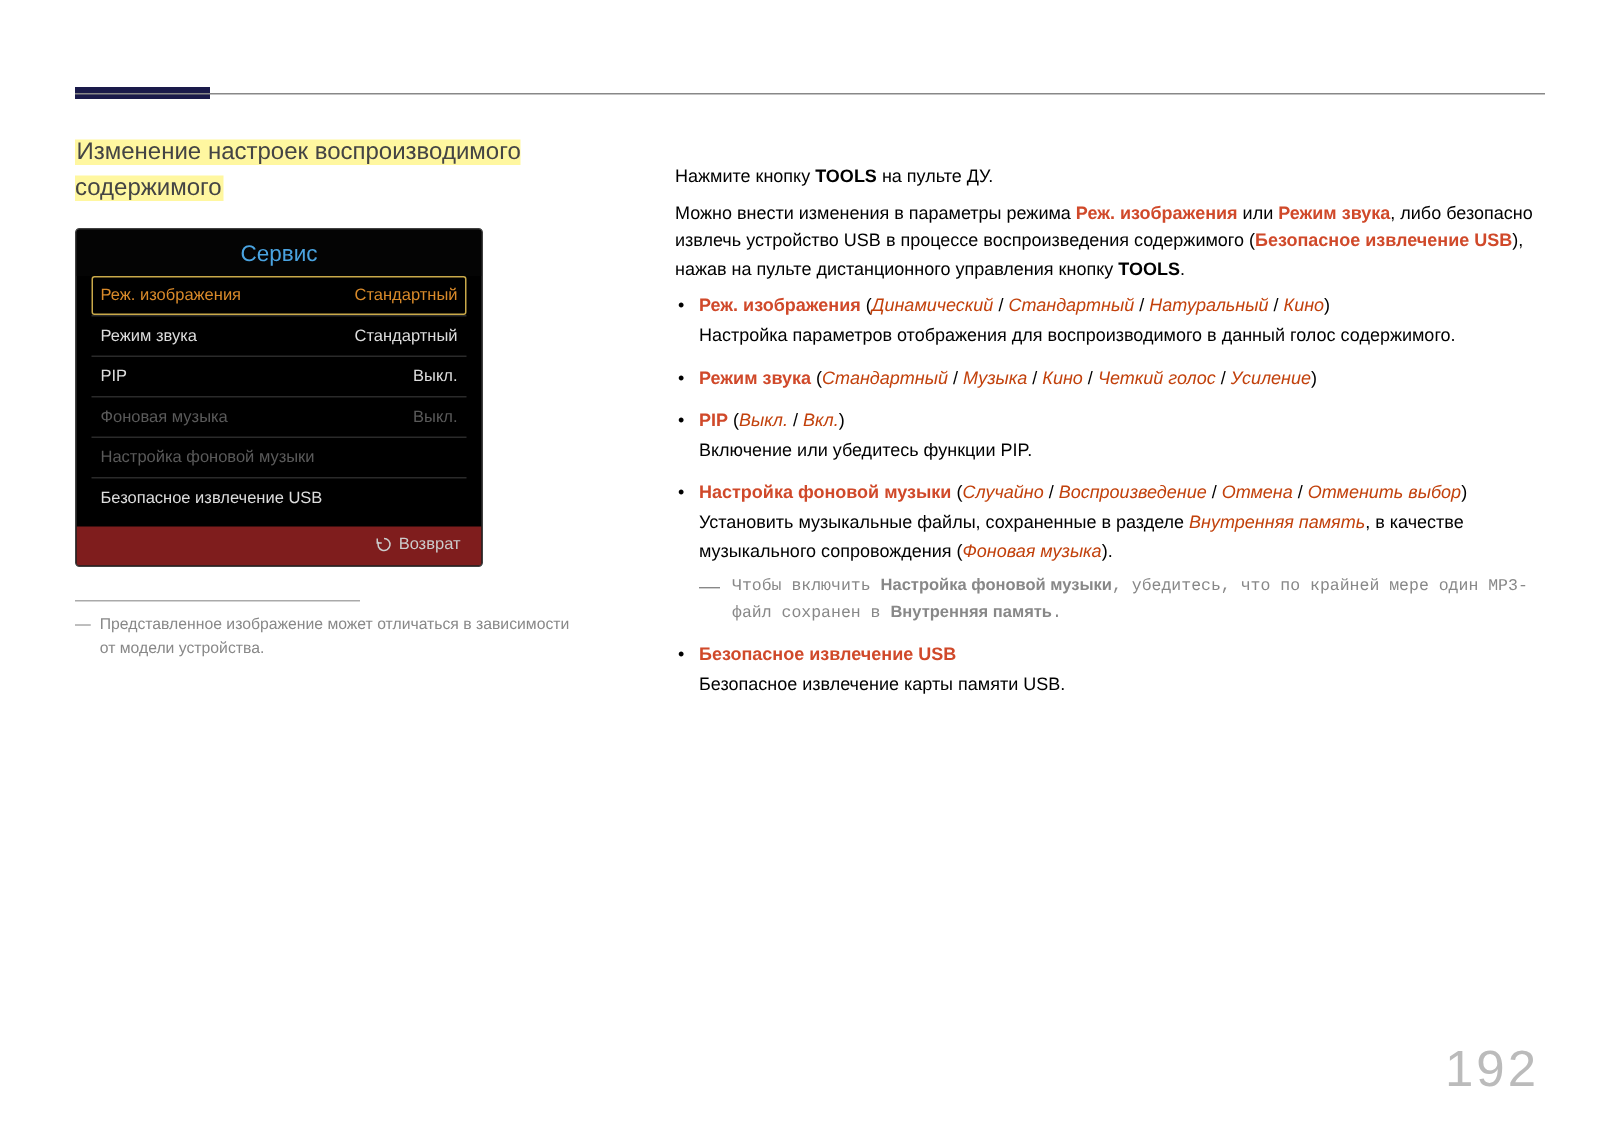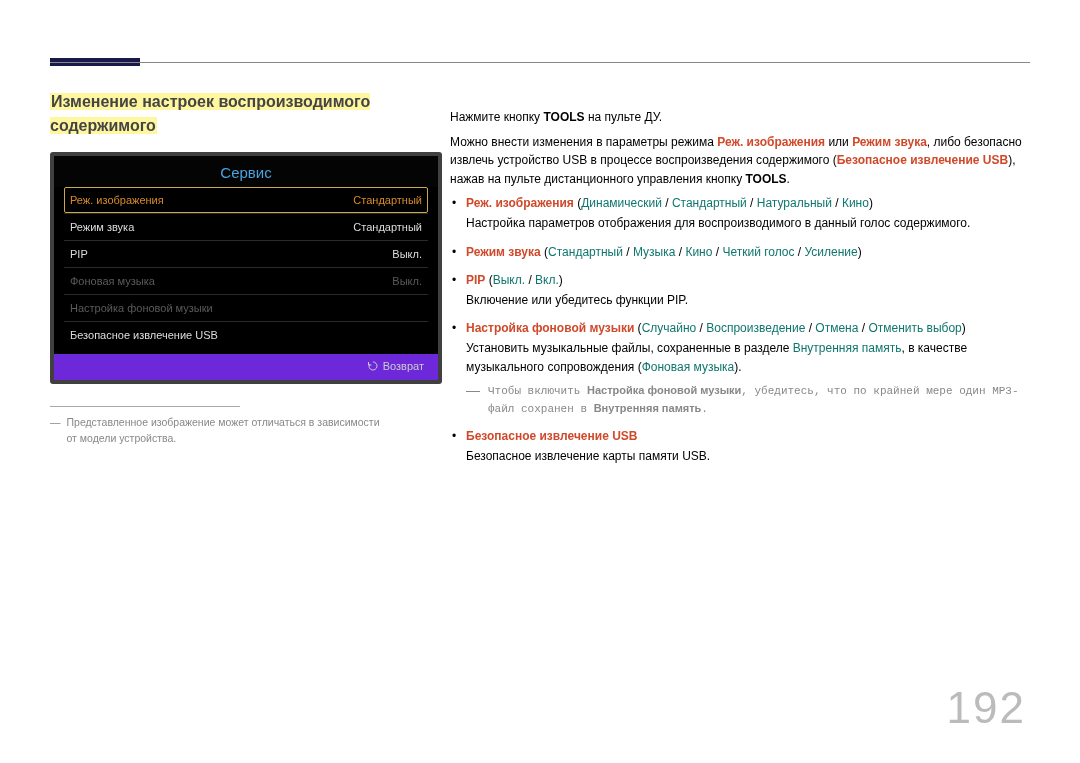--- a/index.html
+++ b/index.html
@@ -32,29 +32,28 @@
     top: 90px;
     width: 340px;
   }
   .section-title {
     font-size: 16px;
     color: #444;
     background: #fff7a0;
     display: inline;
     line-height: 1.5;
     padding: 0 1px;
-    font-weight: bold;
   }
   .tv-menu {
     margin-top: 14px;
-    width: 392px;
+    width: 272px;
     background: #000;
     border-radius: 3px;
     overflow: hidden;
-    border: 4px solid #404040;
+    border: 1px solid #404040;
   }
   .tv-menu-header {
     text-align: center;
     color: #4aa3e0;
     font-size: 15px;
     padding: 8px 0 6px;
     background: #040404;
   }
   .tv-menu-body {
     padding: 0 10px 6px;
@@ -75,21 +74,21 @@
     padding: 6px 5px;
   }
   .tv-row.selected .row-label { color: #d98a2a; }
   .tv-row.selected .row-value { color: #d98a2a; }
   .tv-row.dim .row-label, .tv-row.dim .row-value { color: #5a5a5a; }
   .tv-menu-footer {
     text-align: right;
     font-size: 11px;
     color: #ccc;
     padding: 6px 14px 8px;
-    background: #6d28d9;
+    background: #7f1d1d;
     display: flex;
     justify-content: flex-end;
     align-items: center;
     gap: 4px;
   }
   .return-icon {
     display: inline-block;
     width: 12px;
     height: 12px;
   }
@@ -112,21 +111,21 @@
     position: absolute;
     left: 450px;
     top: 108px;
     width: 580px;
     font-size: 12px;
     line-height: 1.55;
     color: #000;
   }
   .right-col p { margin-bottom: 6px; }
   .bold { font-weight: 700; }
-  .red { color: #0f766e; }
+  .red { color: #c2410c; font-style: italic; }
   .redbold { color: #d0492a; font-weight: 700; }
   ul.opts { list-style: none; margin: 4px 0 0 0; }
   ul.opts > li { position: relative; padding-left: 16px; margin-bottom: 10px; }
   ul.opts > li::before {
     content: "•";
     position: absolute;
     left: 2px;
     top: 0;
     color: #000;
     font-size: 12px;
@@ -142,21 +141,21 @@
     line-height: 1.5;
     padding-left: 0;
   }
   .subnote .long-dash { flex: 0 0 auto; font-size: 14px; line-height: 1.2; }
   .subnote .grey { color: #888; font-family: Liberation Mono, monospace; }
   .subnote .bold { color: #888; }
   .page-num {
     position: absolute;
     right: 54px;
     bottom: 30px;
-    font-size: 44px;
+    font-size: 34px;
     color: #bbb;
     font-weight: 300;
     letter-spacing: 2px;
   }
 </style>
 </head>
 <body>
 
 <div class="top-rule-accent"></div>
 <div class="top-rule"></div>

